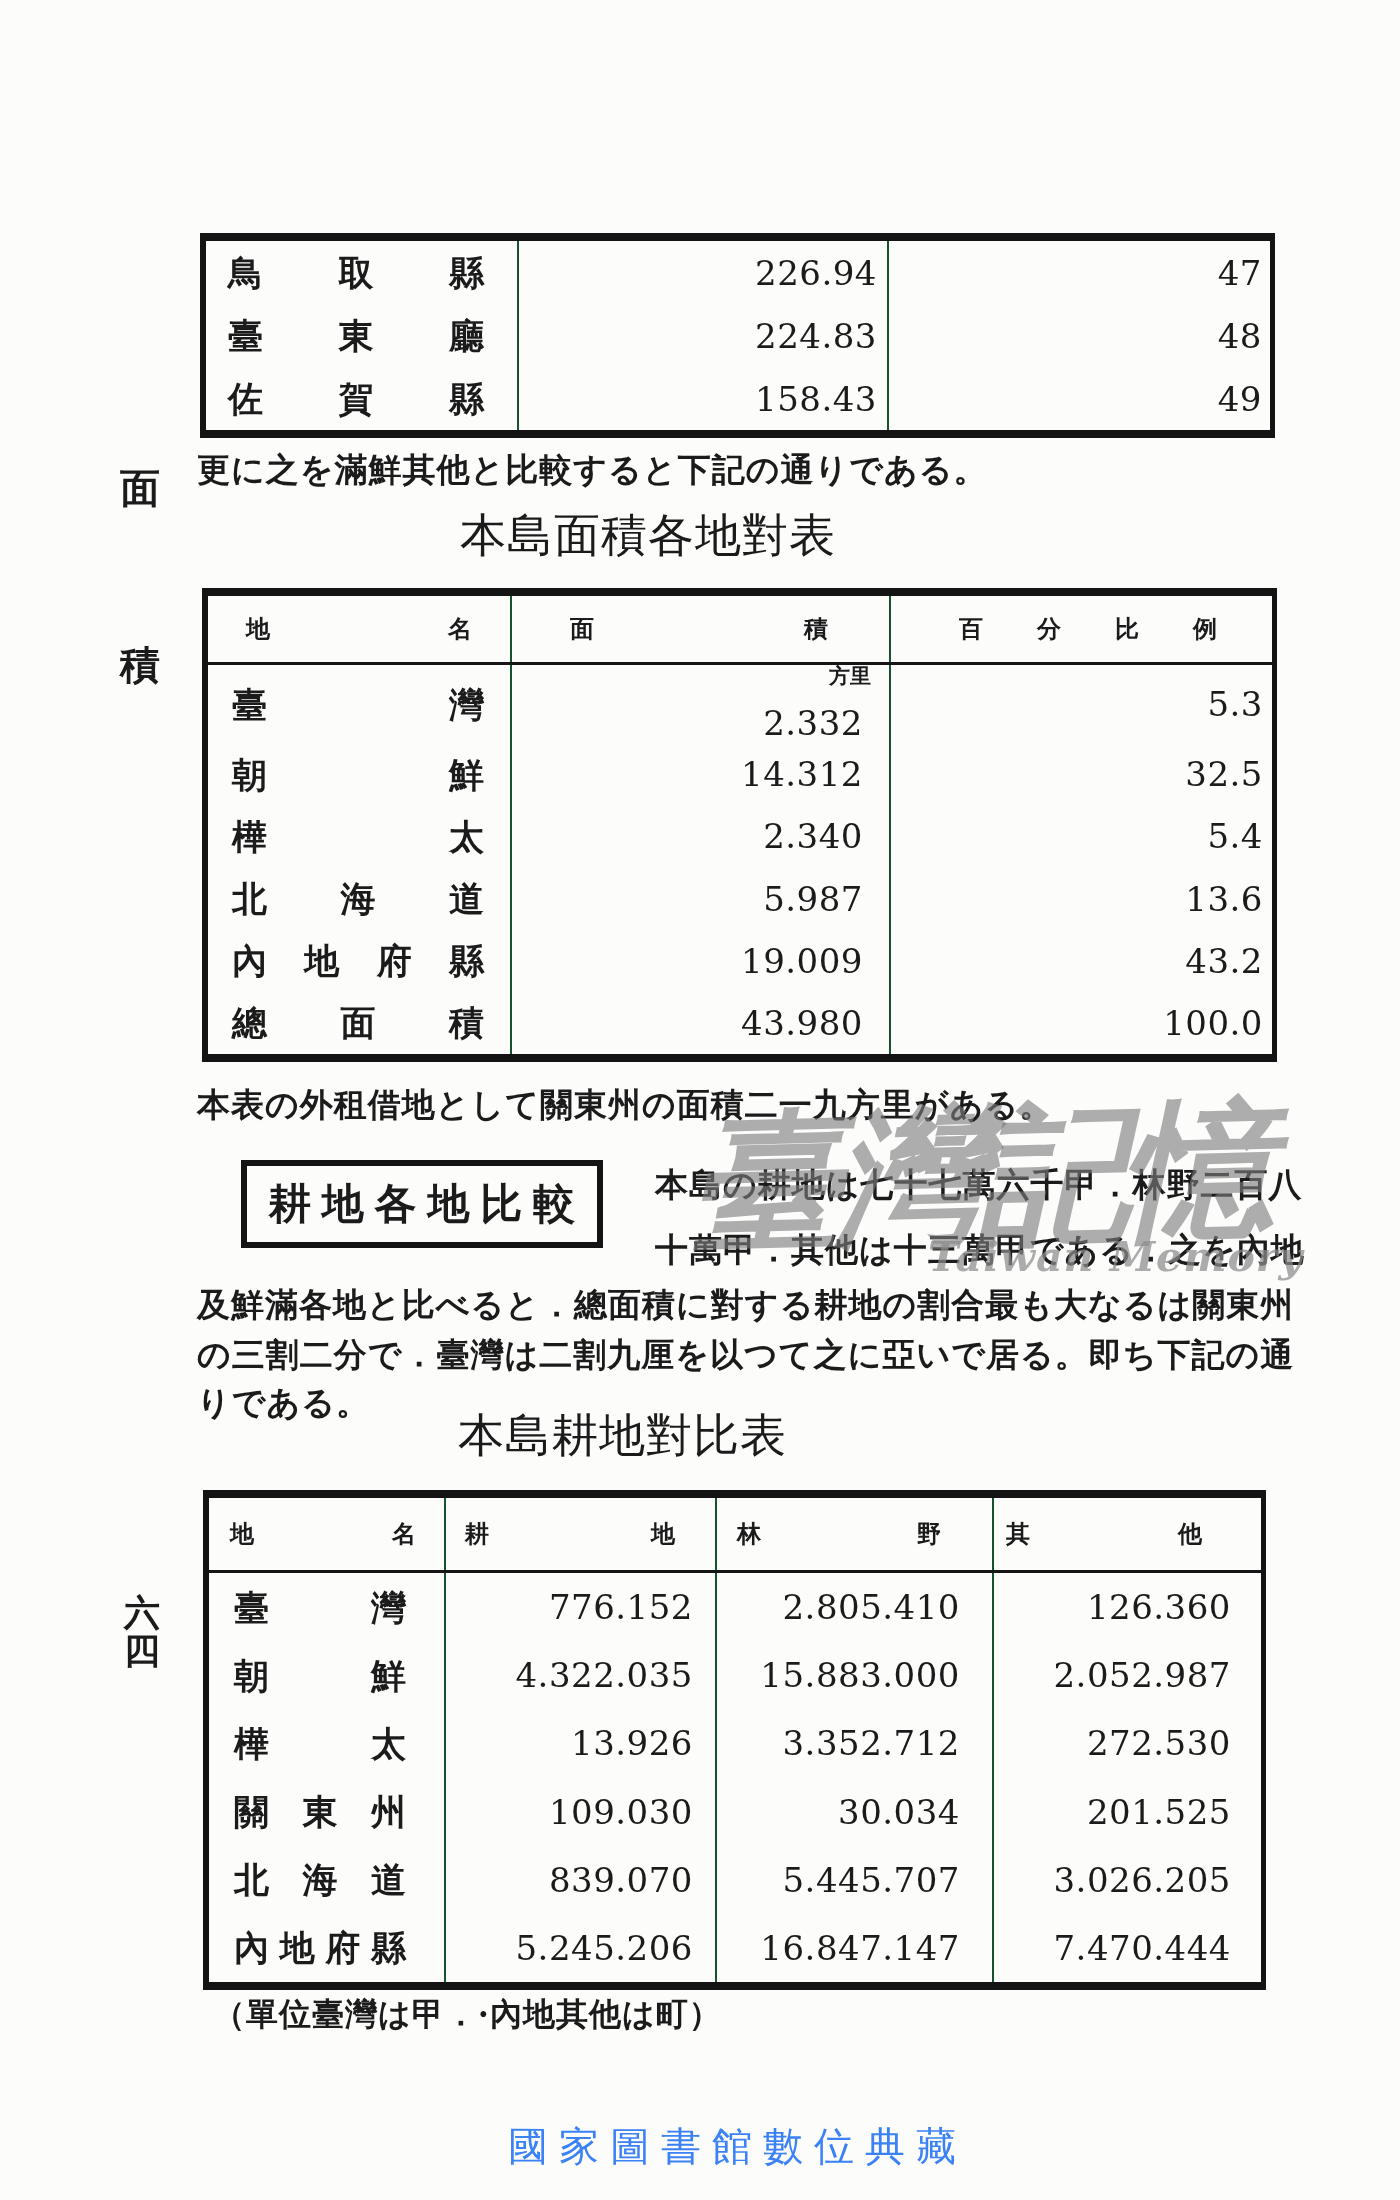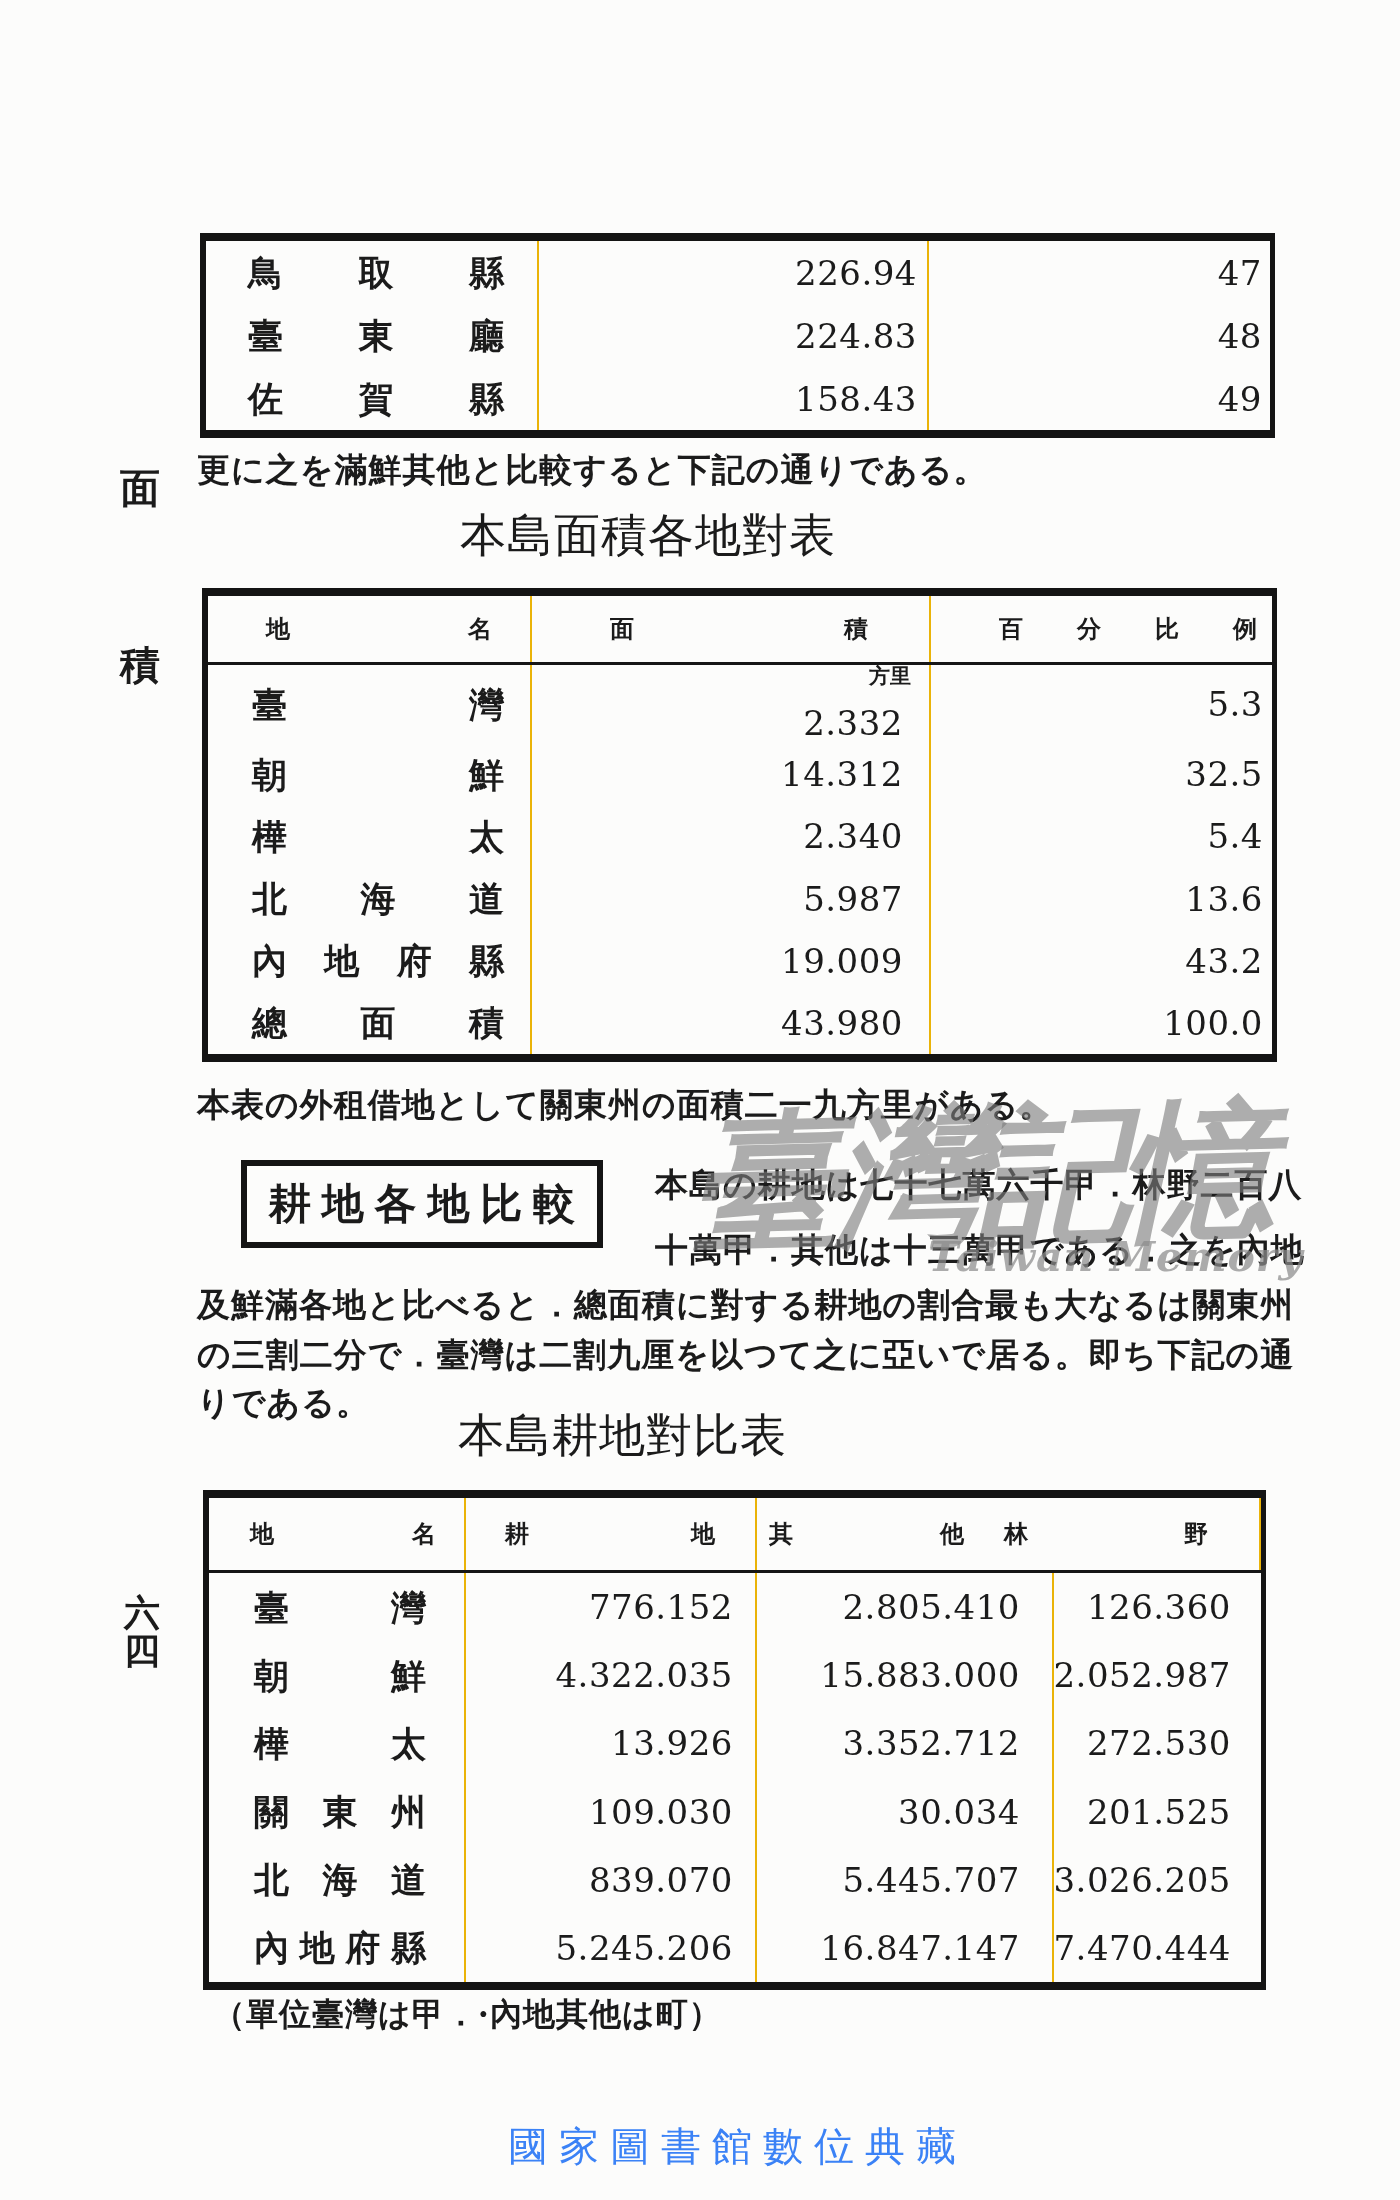--- a/index.html
+++ b/index.html
@@ -25,21 +25,21 @@
   
   .tbl{
     position:absolute;
     border-style:solid;border-color:#141414;
     border-width:8px 5px 8px 6px;
     display:flex;flex-direction:column;
   }
   .trow{display:flex;flex:1;min-height:0;}
   .trow.fixed{flex:0 0 auto;}
   .cell{display:flex;align-items:center;min-width:0;}
-  .vline{border-right:2px solid #eab308;margin-left:20px;}
+  .vline{border-right:2px solid #14532d;}
   .thead{border-bottom:3px solid #161616;}
   .spread{
     text-align:justify;text-align-last:justify;
     font-weight:700;font-size:35px;line-height:1;
   }
   .hspread{
     text-align:justify;text-align-last:justify;
     font-weight:700;font-size:24px;line-height:1;
   }
   .num{
@@ -244,25 +244,25 @@
 <div class="title" style="left:458px;top:1412px;">本島耕地對比表</div>
 
 <div class="tbl t3" style="left:203px;top:1490px;width:1063px;height:500px;">
   <div class="trow fixed thead">
     <div class="cell c1 vline">
         <div class="hspread h-name">地名</div>
       </div>
     <div class="cell c2 vline">
         <div class="hspread h-cult">耕地</div>
       </div>
+    <div class="cell c3 vline">
+        <div class="hspread h-forest">林野</div>
+      </div>
     <div class="cell c4">
         <div class="hspread h-other">其他</div>
-      </div>
-    <div class="cell c3 vline">
-        <div class="hspread h-forest">林野</div>
       </div>
   </div>
   <div class="trow">
     <div class="cell c1 vline">
         <div class="spread">臺灣</div>
       </div>
     <div class="cell c2 num vline">776.152</div>
     <div class="cell c3 num vline">2.805.410</div>
     <div class="cell c4 num">126.360</div>
   </div>

